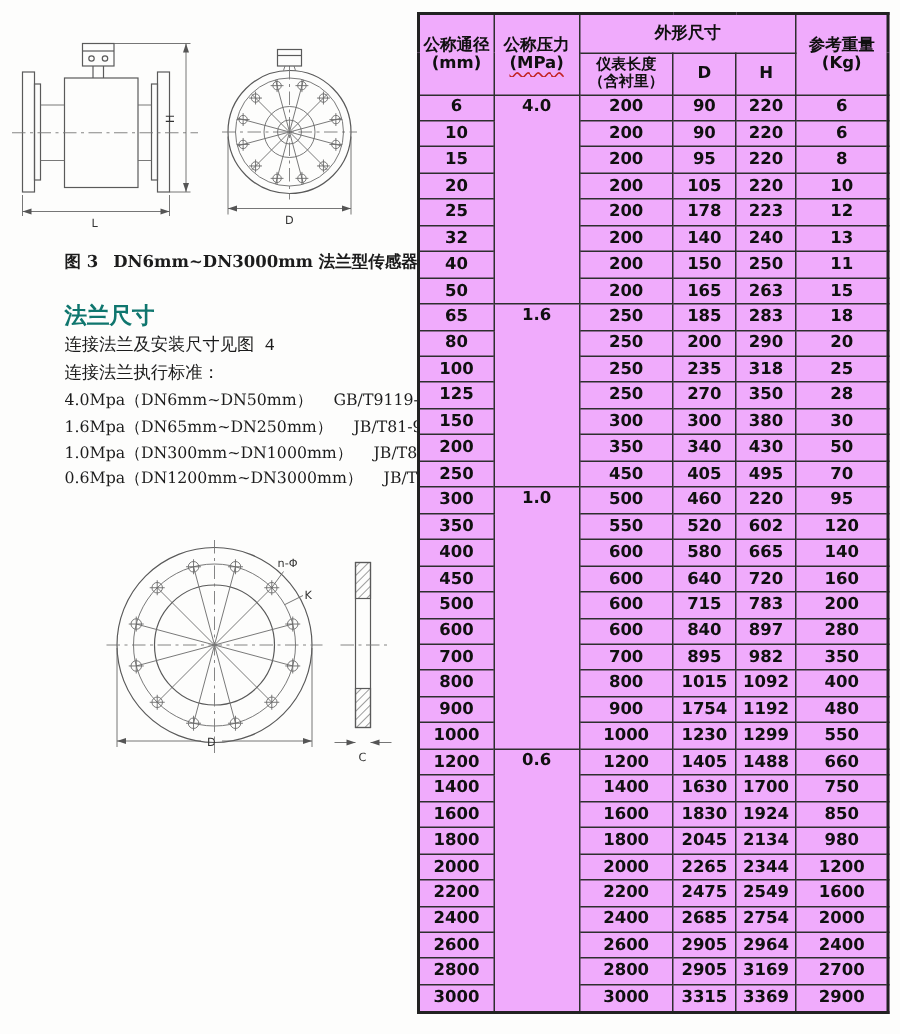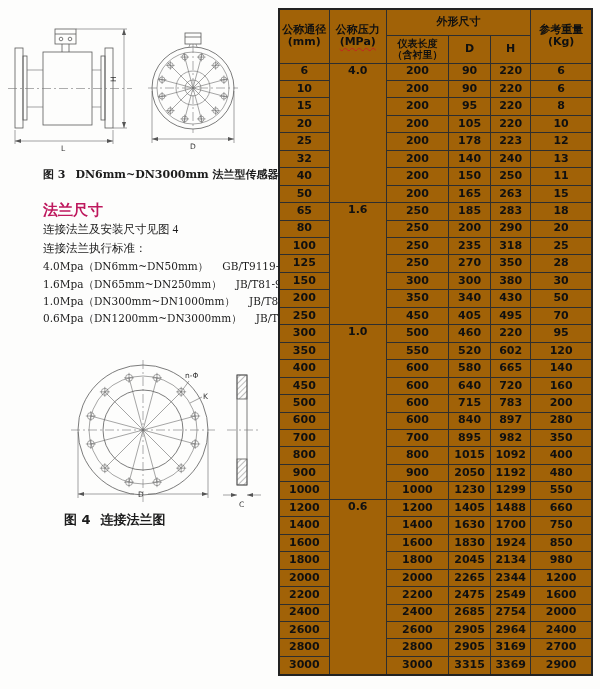--- a/index.html
+++ b/index.html
@@ -6,22 +6,22 @@
     background:#fdfdfc;font-family:"DejaVu Sans","Liberation Sans",sans-serif;color:#141414;}
   .page{position:absolute;inset:0;background:#fdfdfc;}
 
   
   .cap{position:absolute;font-family:"DejaVu Serif","Liberation Serif",serif;
     font-weight:bold;font-size:11px;white-space:nowrap;color:#1c1c1c;}
   .cap .pre{margin-right:10px;margin-top:19px;}
   #fig3cap{left:43px;top:167px;}
   #fig4cap{left:64px;top:511px;font-family:"DejaVu Sans",sans-serif;font-size:13px;}
   .h1{position:absolute;left:43px;top:201px;font-size:15px;font-weight:bold;
-    font-family:"DejaVu Sans",sans-serif;color:#be185d;text-align:center;}
-  .bodyline{position:absolute;left:43px;font-family:Liberation Serif, serif;
+    font-family:"DejaVu Sans",sans-serif;color:#0f766e;text-align:center;}
+  .bodyline{position:absolute;left:43px;font-family:Liberation Mono, monospace;
     font-size:11.5px;white-space:nowrap;color:#1c1c1c;}
   #line1{top:222px;} #line2{top:241px;}
   .std{position:absolute;left:43px;font-family:"DejaVu Serif","Liberation Serif",serif;
     font-size:10.5px;white-space:nowrap;color:#1c1c1c;}
   .std .code{margin-left:14px;}
   #std0{top:260px;} #std1{top:278px;} #std2{top:295px;} #std3{top:312px;}
 
   
   svg{position:absolute;}
   #fig3svg{left:0;top:0;width:278px;height:162px;}
@@ -30,21 +30,21 @@
     stroke:#5a5a5a;stroke-width:.8;fill:none;}
   svg .thin{stroke:#6a6a6a;stroke-width:.6;fill:none;}
   svg .cl{stroke:#777;stroke-width:.6;stroke-dasharray:9 3 2 3;fill:none;}
   svg .dim{stroke:#666;stroke-width:.6;fill:none;}
   svg .arr{fill:#555;stroke:none;}
   svg text{font:7.5px "DejaVu Sans",sans-serif;fill:#333;stroke:none;}
   svg .hatchrect{fill:url(#h4);stroke:#5a5a5a;stroke-width:.8;}
 
   
   .dim-table{position:absolute;left:278px;top:8px;width:315px;height:668px;
-    border-collapse:collapse;table-layout:fixed;background:#a16207;border:2px solid #222;}
+    border-collapse:collapse;table-layout:fixed;background:#f0abfc;border:2px solid #222;}
   .dim-table th,.dim-table td{border:1px solid #2e2e2e;font-size:11px;font-weight:bold;
     text-align:center;vertical-align:middle;padding:0;color:#101010;line-height:1.15;}
   .dim-table thead .r1{height:26px;}
   .dim-table thead .r2{height:28px;margin-left:44px;}
   .dim-table .sub{font-size:10px;}
   .dim-table td.pressure{vertical-align:top;padding-top:1px;}
   .squig{text-decoration:underline wavy #c22222;text-decoration-thickness:1px;
     text-underline-offset:2px;}
 </style>
 </head>
@@ -278,23 +278,20 @@
       <g>
         <line class="dim" x1="168" y1="139" x2="182" y2="139"></line>
         <line class="dim" x1="192" y1="139" x2="206" y2="139"></line>
         <path class="arr" d="M182 139 l-6 -2 l0 4 z"></path>
           <path class="arr" d="M192 139 l6 -2 l0 4 z"></path>
         <text x="184" y="151">C</text>
       </g>
     </g>
   </svg>
 
-  <div class="cap" id="fig4cap">
-    <span class="pre">图 4</span><span>连接法兰图</span>
-  </div>
 
   <table class="dim-table">
     <colgroup>
       <col style="width:50px">
         <col style="width:57px">
         <col style="width:62px">
       <col style="width:42px">
         <col style="width:40px">
         <col style="width:61px">
     </colgroup>
@@ -484,21 +481,21 @@
         <tr>
           <td>800</td>
           <td>800</td>
           <td>1015</td>
           <td>1092</td>
           <td>400</td>
         </tr>
         <tr>
           <td>900</td>
           <td>900</td>
-          <td>2050</td>
+          <td>1754</td>
           <td>1192</td>
           <td>480</td>
         </tr>
         <tr>
           <td>1000</td>
           <td>1000</td>
           <td>1230</td>
           <td>1299</td>
           <td>550</td>
         </tr>

